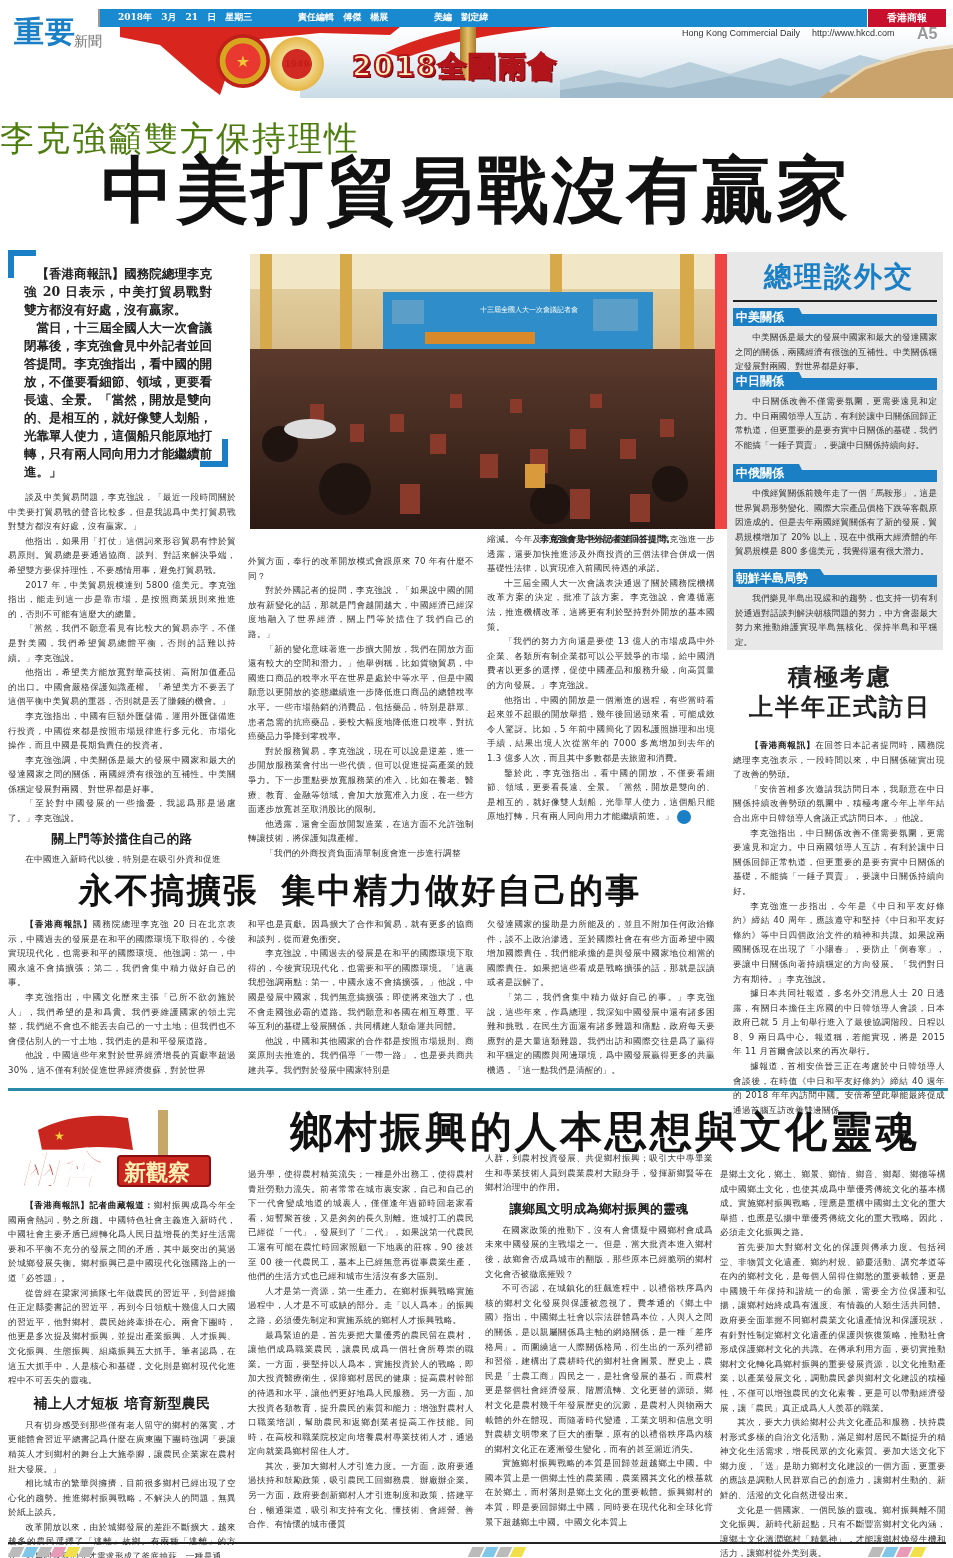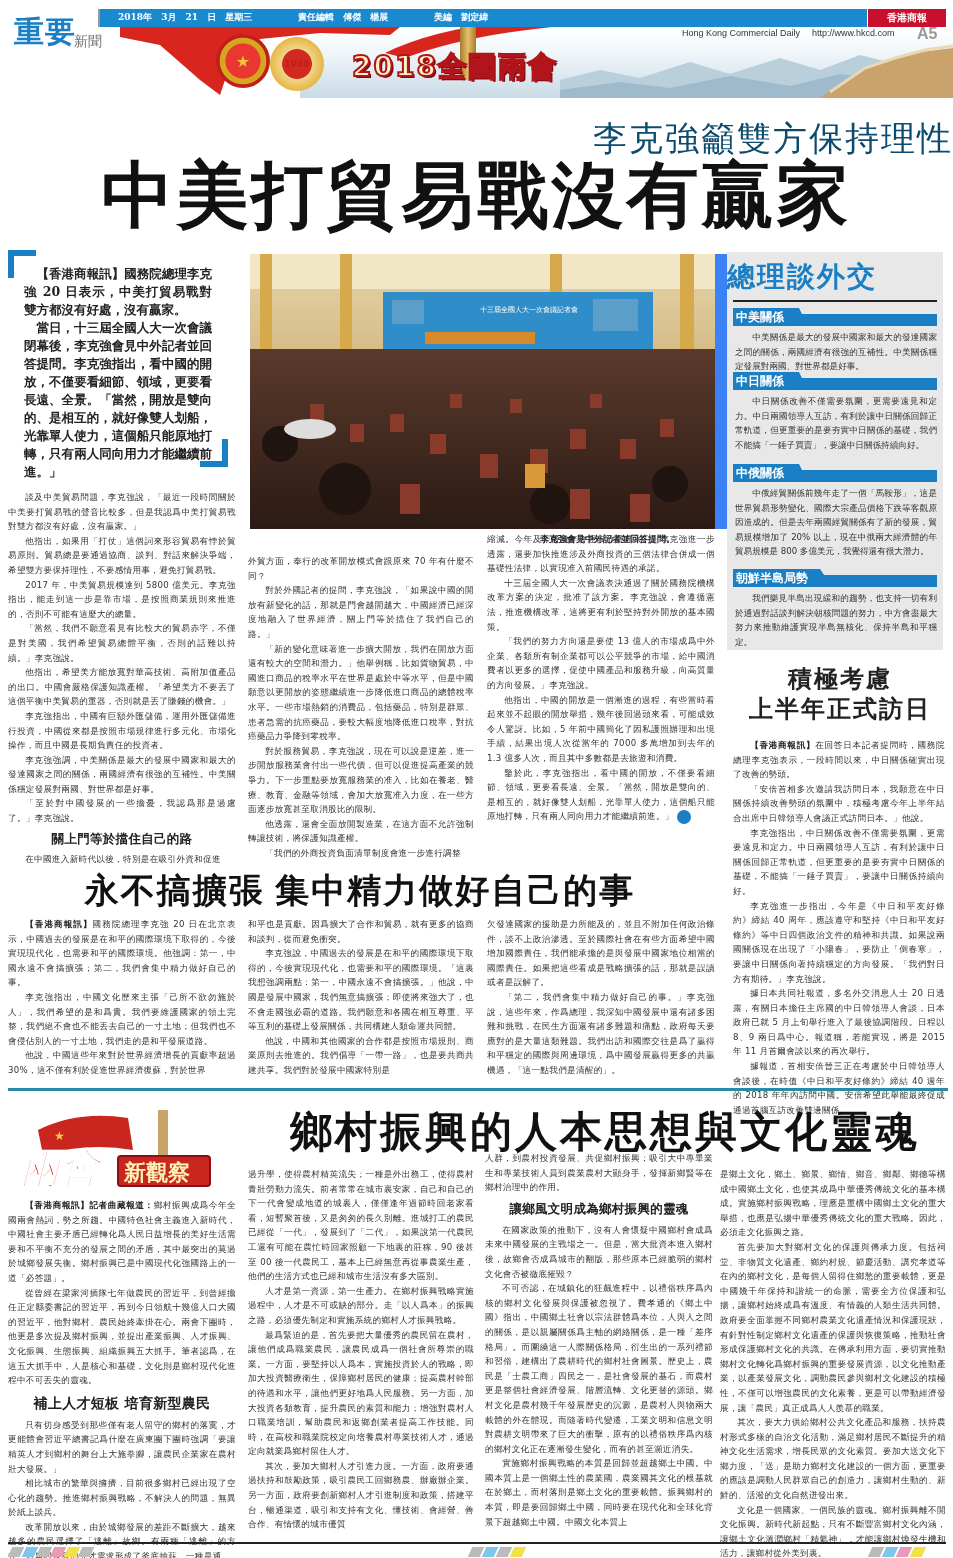--- a/index.html
+++ b/index.html
@@ -1,21 +1,21 @@
 <!DOCTYPE html>
 <html><head>
 <meta charset="utf-8">
 <style>
   *{box-sizing:border-box;margin:0;padding:0}
   html,body{width:953px;height:1558px;background:#fff;overflow:hidden}
   body{position:relative;font-family:"DejaVu Serif","Liberation Serif",serif;color:#222}
   .abs{position:absolute}
   .body-text{font-family:"DejaVu Sans","Liberation Sans",sans-serif;font-size:8.6px;line-height:14.6px;color:#333;text-align:justify;letter-spacing:0.3px}
   .body-text p{text-indent:2em}
-  .serif{font-family:Liberation Serif, serif}
+  .serif{font-family:Liberation Mono, monospace}
   .sans{font-family:"DejaVu Sans","Liberation Sans",sans-serif}
 
   
   .section-title{left:14px;top:12px;font-size:30px;color:#1a7fc4;font-weight:bold;letter-spacing:1px}
   .section-sub{left:74px;top:33px;font-size:14px;color:#737373}
   .topbar{left:100px;top:9px;width:767px;height:18px;background:#1a8ad0}
   .topbar-gray{left:98px;top:9px;width:8px;height:18px;background:#999}
   .topbar-text{left:118px;top:11px;font-size:9px;color:#fff;font-weight:bold;white-space:nowrap;word-spacing:6px}
   .brand-logo{left:868px;top:9px;width:78px;height:18px;background:#c8102e;color:#fff;font-size:10px;text-align:center;line-height:18px;font-weight:bold}
   .paper-name{left:682px;top:28px;font-size:9px;color:#333;font-family:"Liberation Sans",sans-serif}
@@ -24,38 +24,38 @@
   .banner-sky{left:300px;top:28px;width:653px;height:70px;background:linear-gradient(180deg,#fff 0%,#eef4f8 40%,#c9dbe6 100%)}
   .mountains{left:560px;top:40px;width:393px;height:58px}
   .red-flag{left:120px;top:25px;width:280px;height:70px}
   .emblem{width:54px;height:54px;border-radius:50%;display:flex;align-items:center;justify-content:center;font-size:16px}
   .emblem1{left:216px;top:34px;background:radial-gradient(circle,#e8382f 45%,#d8a520 47%,#d8a520 60%,#c0201a 62%);color:#f3c537}
   .emblem2{left:270px;top:37px;background:radial-gradient(circle,#d12a22 38%,#f0d68a 40%,#e6b646 70%);color:#c51d18}
   .big-banner{left:352px;top:48px;font-size:28px;font-weight:900;color:#fff3c2;font-family:"DejaVu Sans",sans-serif;letter-spacing:2px;-webkit-text-stroke:2px #b1141b;text-shadow:0 0 0 #b1141b,2px 2px 0 #7a0a0f}
   .pillar{left:460px;top:10px;width:16px;height:70px;background:linear-gradient(90deg,#a77a2a,#e6c06a,#a77a2a);border-radius:3px}
 
   
-  .kicker{left:0;width:953px;top:116px;text-align:right;font-size:34px;color:#0c4a6e;font-family:"DejaVu Sans",sans-serif;font-weight:300;letter-spacing:2px}
+  .kicker{left:0;width:953px;top:116px;text-align:left;font-size:34px;color:#4d7c0f;font-family:"DejaVu Sans",sans-serif;font-weight:300;letter-spacing:2px}
   .headline{left:0;width:953px;top:160px;text-align:center;font-size:72px;font-weight:900;color:#111;letter-spacing:3px;line-height:1}
 
   
   .lead-corner-tl{left:8px;top:250px;width:28px;height:6px;background:#1a7fc4}
   .lead-corner-tl2{left:8px;top:250px;width:6px;height:28px;background:#1a7fc4}
   .lead-corner-br{left:200px;top:461px;width:28px;height:6px;background:#1a7fc4}
   .lead-corner-br2{left:222px;top:439px;width:6px;height:28px;background:#1a7fc4}
   .lead-text{left:24px;top:265px;width:188px;font-size:12.5px;line-height:18px;font-weight:bold;color:#222;text-align:justify;font-family:"DejaVu Serif",serif}
   .lead-text p{text-indent:1em}
 
   
-  .photo{left:250px;top:254px;width:546px;height:275px;overflow:hidden;background:#3b82f6}
+  .photo{left:250px;top:254px;width:546px;height:275px;overflow:hidden;background:#ef4444}
   .photo-caption{left:540px;top:533px;font-size:9px;color:#222;font-weight:bold;font-family:"DejaVu Sans",sans-serif}
 
   
   .sidebar{left:727px;top:252px;width:216px;height:398px;background:#e8e8e8}
-  .sidebar-title{left:727px;top:258px;width:224px;font-size:28px;color:#1a7fc4;font-weight:bold;letter-spacing:2px}
+  .sidebar-title{left:727px;top:258px;width:224px;text-align:center;font-size:28px;color:#1a7fc4;font-weight:bold;letter-spacing:2px}
   .sidebar-rule{left:733px;top:300px;width:204px;height:1.5px;background:#222}
   .sb-tab{position:absolute;left:733px;width:204px;height:18px}
   .sb-tab .lab{position:absolute;left:0;top:0;height:18px;padding:0 24px 0 3px;background:#1a7fc4;color:#fff;font-size:12px;font-weight:bold;line-height:18px;font-family:"DejaVu Sans",sans-serif;clip-path:polygon(0 0,88% 0,100% 100%,0 100%)}
   .sb-tab .bar{position:absolute;left:0;right:0;top:6px;height:12px;background:#1a7fc4}
   .sb-text{position:absolute;left:735px;width:202px;font-family:"DejaVu Sans",sans-serif;font-size:8.6px;line-height:14.6px;color:#333;text-align:justify}
   .sb-text p{text-indent:2em}
 
   
   .side-head{left:727px;top:664px;width:226px;text-align:center;font-size:24px;font-weight:900;color:#222;line-height:30px;letter-spacing:2px}
 

